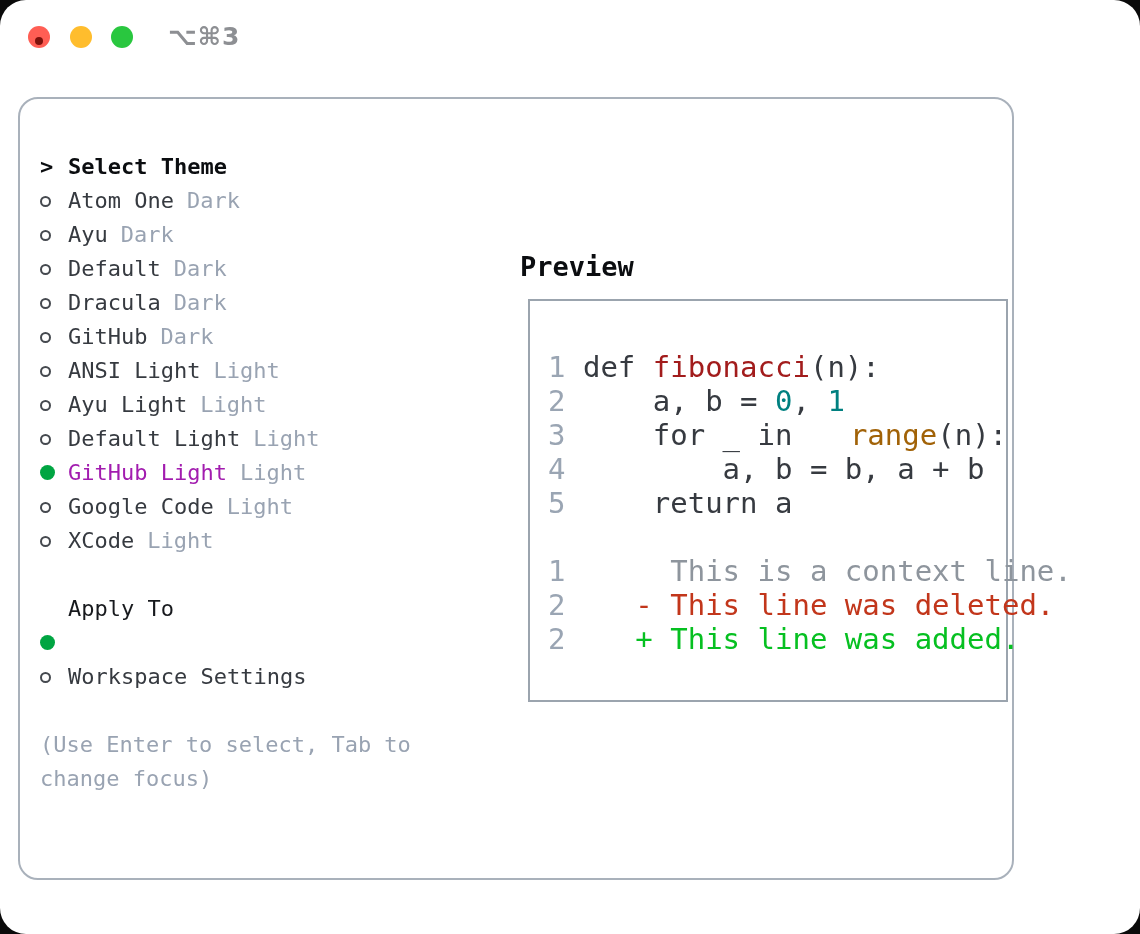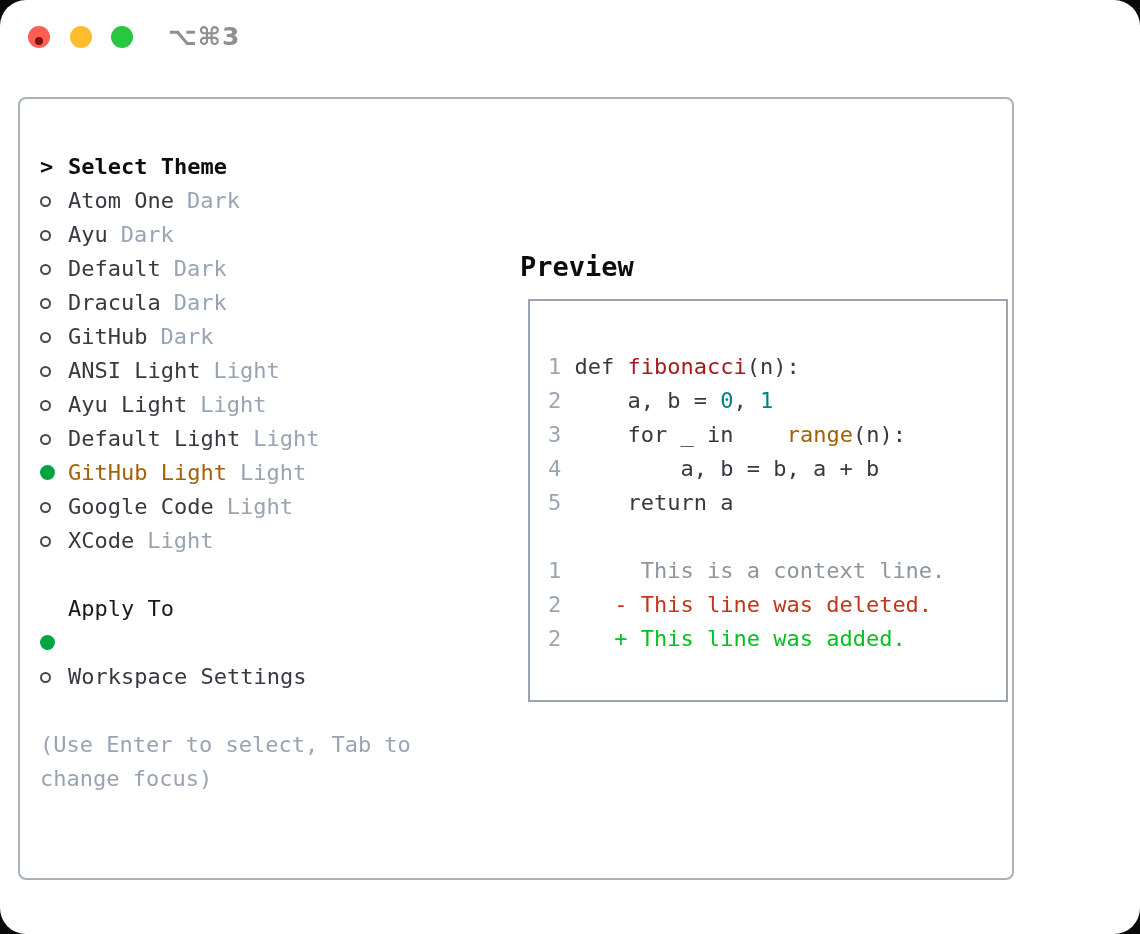--- a/index.html
+++ b/index.html
@@ -23,21 +23,21 @@
   }
   .win-title {
     position: absolute; left: 168px; top: 22px;
     font-family: "DejaVu Sans", "Liberation Sans", sans-serif;
     font-size: 25px; font-weight: 600; color: #8d8f93; letter-spacing: 1px;
   }
 
   
   .panel {
     position: absolute; left: 18px; top: 97px; width: 996px; height: 783px;
-    border: 2px solid #a9b1bb; border-radius: 8px; background: #ffffff;
+    border: 2px solid #a9b1bb; border-radius: 20px; background: #ffffff;
   }
 
   
   .left-col {
     position: absolute; left: 20px; top: 51px;
     font-size: 22px; color: #363a40;
   }
   .row { height: 34px; line-height: 34px; white-space: pre; }
   .spacer { height: 34px; }
   .prefix { display: inline-block; width: 28px; }
@@ -46,34 +46,34 @@
     display: inline-block; width: 11px; height: 11px;
     border: 2px solid #45494f; border-radius: 50%; vertical-align: 1px;
   }
   .dot {
     display: inline-block; width: 15px; height: 15px;
     background: #00a542; border-radius: 50%; vertical-align: 0px;
   }
   .heading-text { font-weight: bold; color: #0b0d10; }
   .subheading-text { color: #17191d; }
   .name { color: #363a40; }
-  .row.selected .name { color: #a16207; }
+  .row.selected .name { color: #a21caf; }
   .variant { color: #99a3b2; margin-left: 13px; }
   .hint { color: #99a3b2; }
 
   
   .preview-title {
     position: absolute; left: 500px; top: 151px; height: 34px; line-height: 34px;
     font-size: 27px; font-weight: bold; color: #0b0d10;
   }
   .preview-box {
     position: absolute; left: 508px; top: 200px; width: 480px; height: 403px;
     border: 2px solid #9ba4ae; background: #ffffff;
   }
-  .code { position: absolute; left: 18px; top: 49px; font-size: 22px; }
+  .code { position: absolute; left: 18px; top: 49px; font-size: 29px; }
   .cl { height: 34px; line-height: 34px; white-space: pre; }
   .ln  { color: #9aa5b3; }
   .pl  { color: #363a40; }
   .fn  { color: #a21c1c; }
   .nlit{ color: #008080; }
   .bi  { color: #a16207; margin-left: 40px; }
   .ctx { color: #8e959d; }
   .del { color: #c2361b; }
   .add { color: #06c021; }
 </style>

